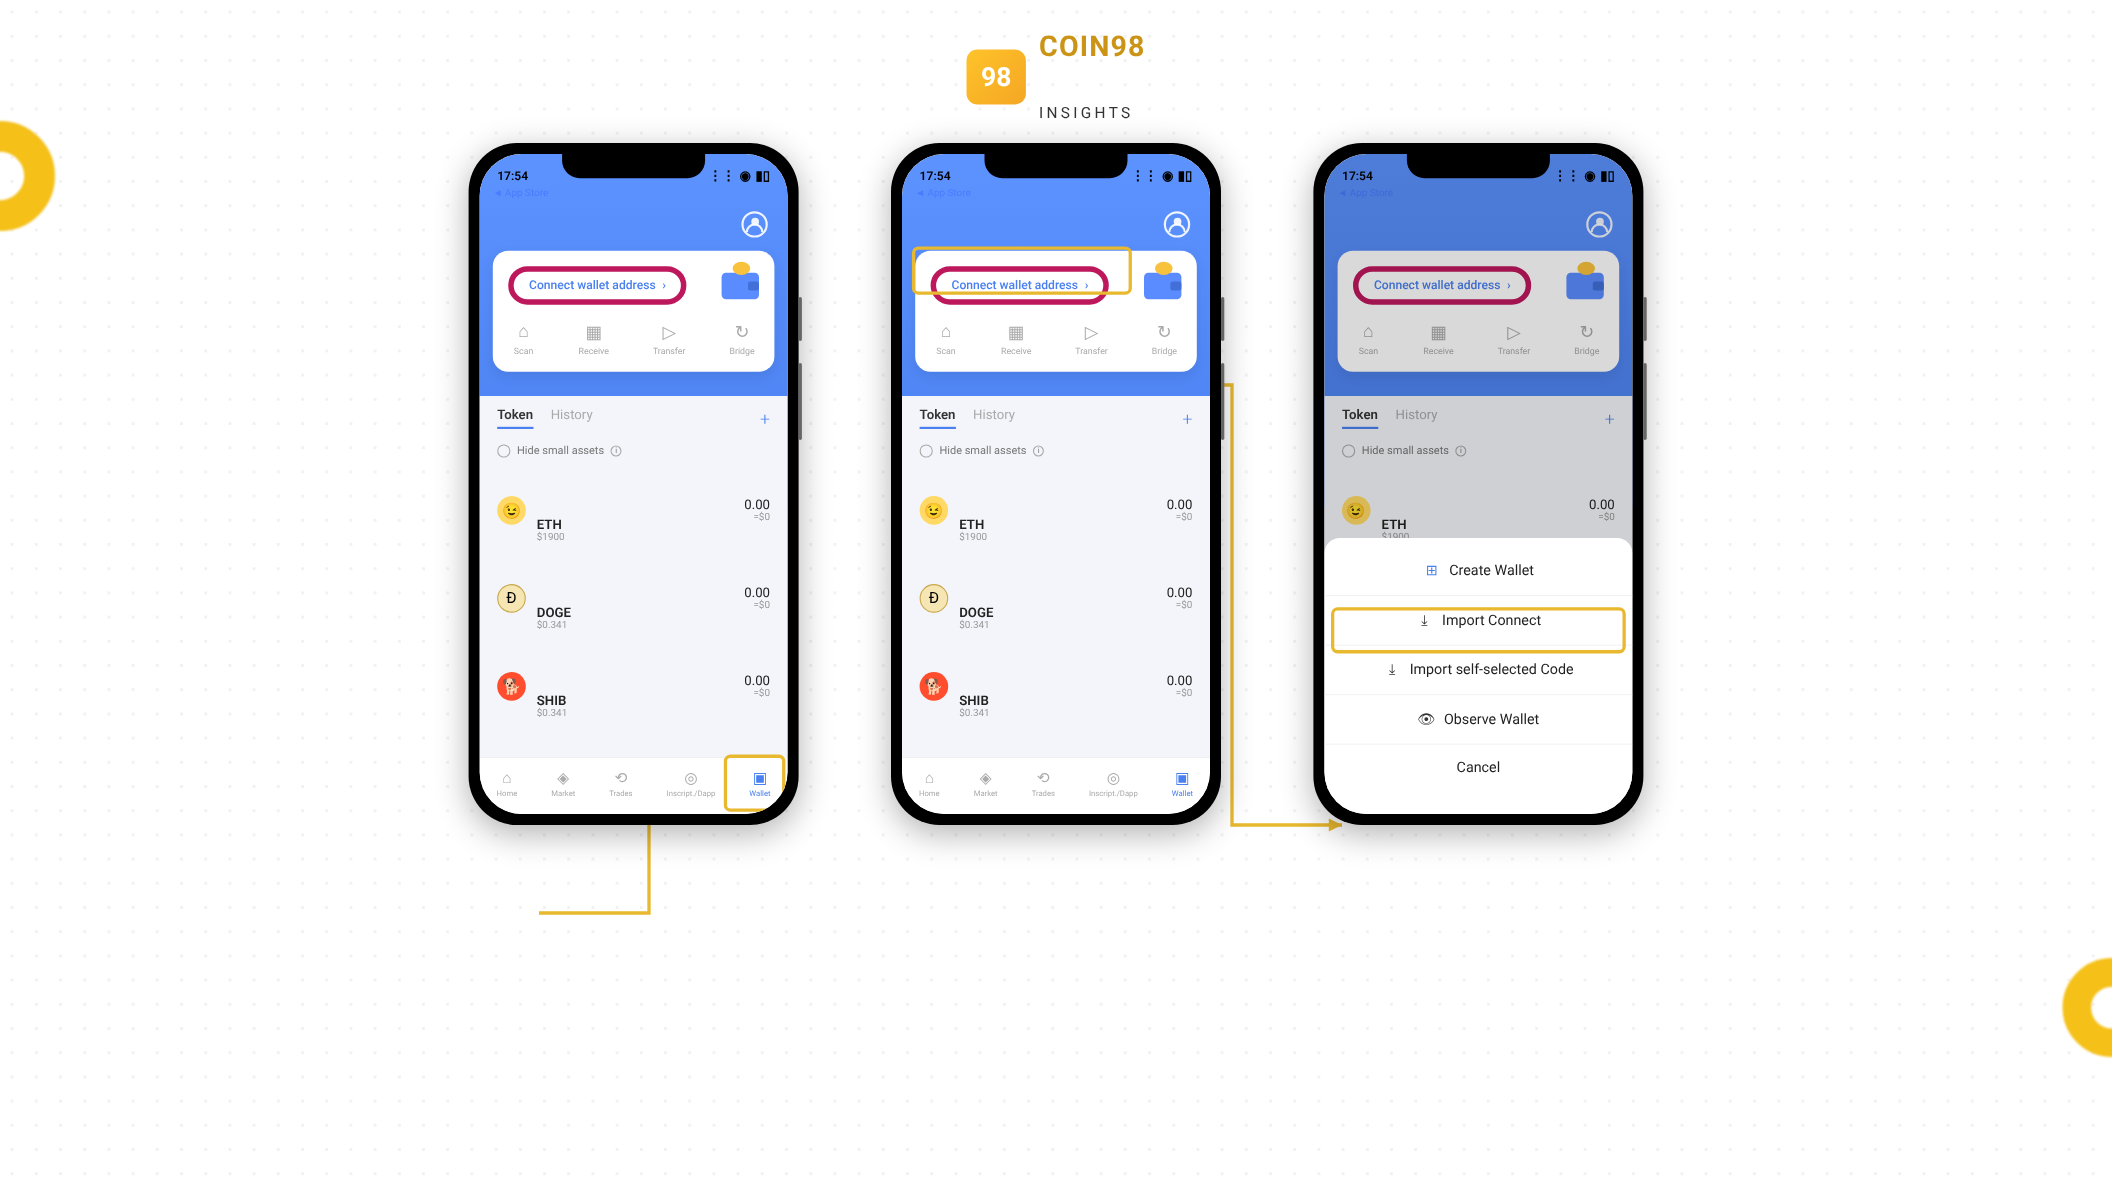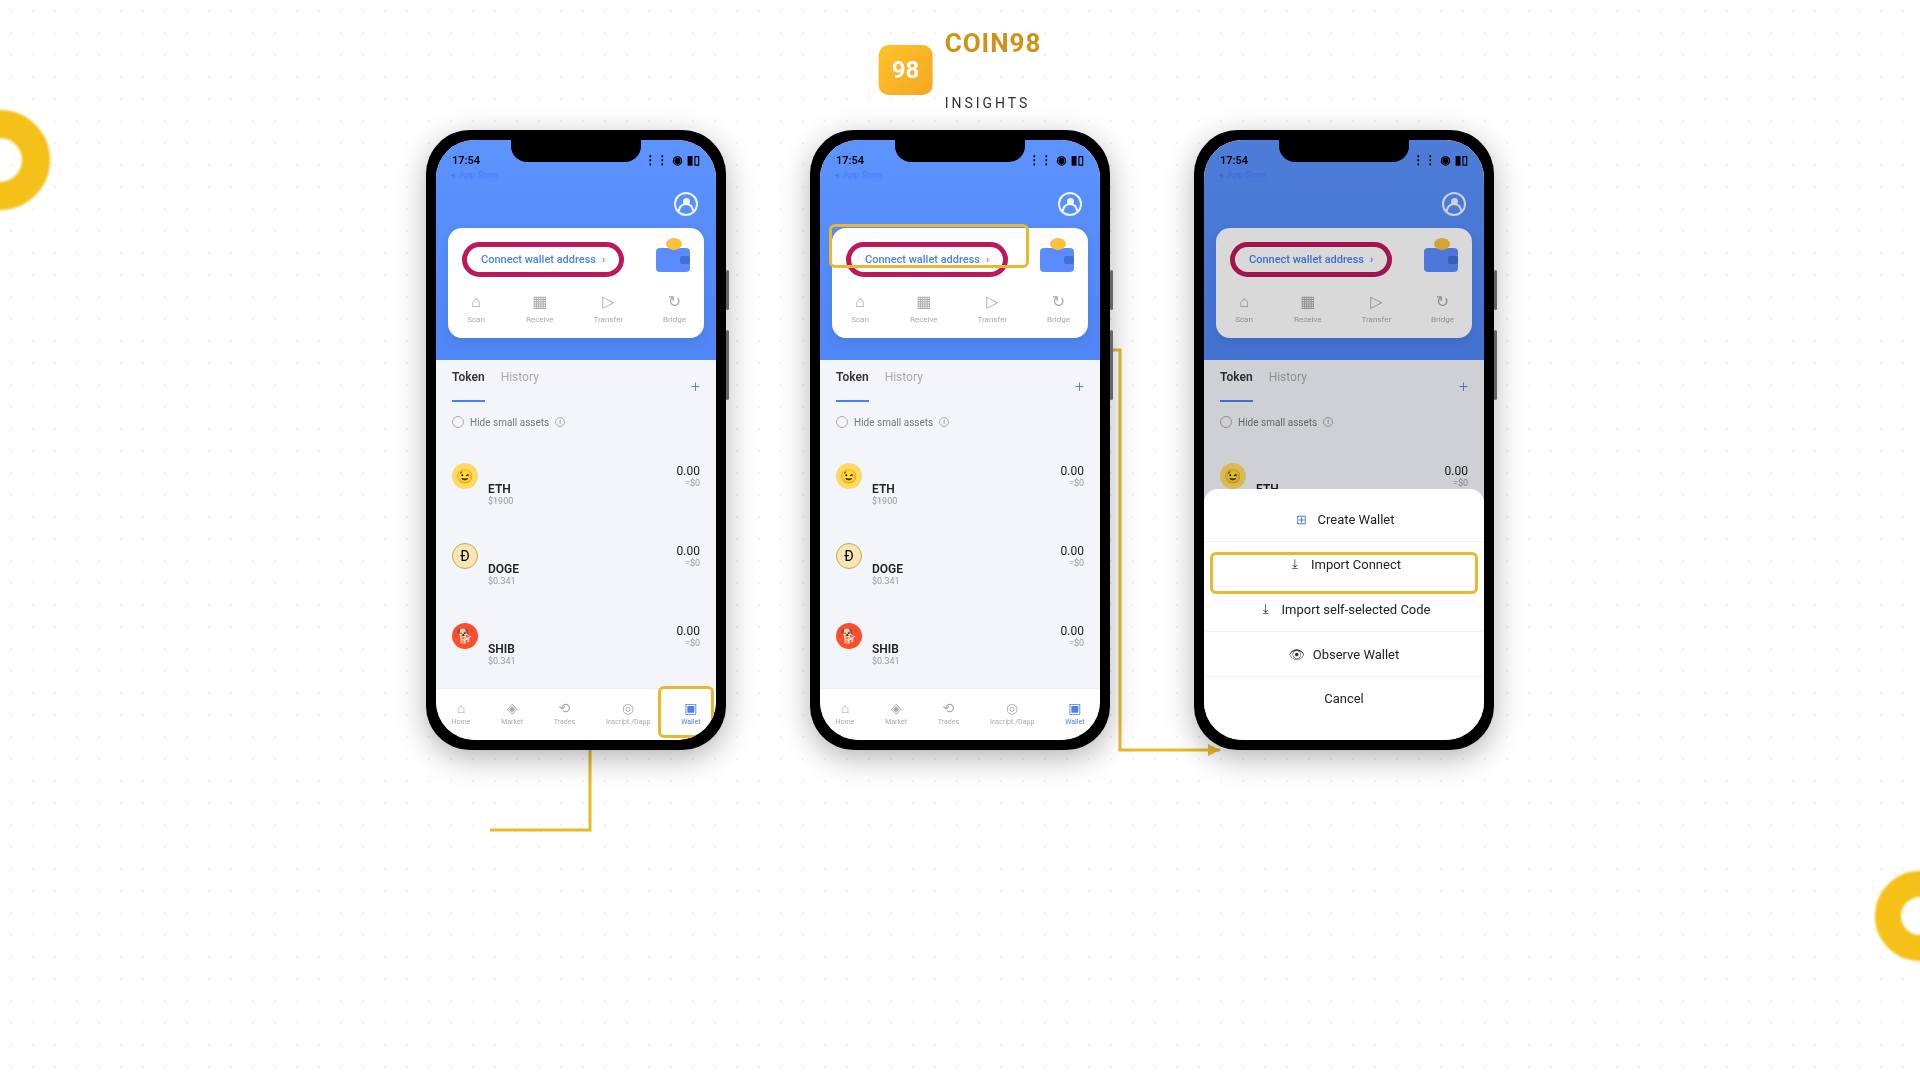--- a/index.html
+++ b/index.html
@@ -31,21 +31,21 @@
 .connect-btn { display:inline-flex; align-items:center; gap:6px; border:5px solid #be185d; color:#4a80f0; border-radius:18px; padding:6px 14px; font-size:11px; font-weight:500; }
 .wallet-illus { position:absolute; top:8px; right:10px; width:42px; height:38px; }
 .wallet-illus svg { width:100%; height:100%; }
 .actions { display:flex; justify-content:space-between; margin-top:14px; padding:0 4px; }
 .action { display:flex; flex-direction:column; align-items:center; gap:4px; color:#aaa; }
 .action-icon { width:20px; height:20px; display:flex; align-items:center; justify-content:center; font-size:16px; }
 .action-label { font-size:8px; }
 .content { position:absolute; top:220px; left:0; right:0; bottom:52px; background:#f4f5fa; padding:0 12px; }
 .tabs-row { display:flex; align-items:center; justify-content:space-between; padding:10px 4px 6px; }
 .tabs { display:flex; gap:16px; font-size:12px; }
-.tab { color:#aaa; padding-bottom:16px; }
+.tab { color:#aaa; padding-bottom:4px; }
 .tab.active { color:#333; font-weight:600; border-bottom:2px solid #4a80f0; }
 .plus-icon { color:#4a80f0; font-size:16px; font-weight:300; }
 .hide-row { display:flex; align-items:center; gap:6px; padding:8px 4px; font-size:10px; color:#777; }
 .hide-row .circle { width:12px; height:12px; border:1.5px solid #aaa; border-radius:50%; }
 .hide-row .info { width:10px; height:10px; border:1px solid #aaa; border-radius:50%; display:flex; align-items:center; justify-content:center; font-size:7px; }
 .token-row { display:flex; align-items:center; justify-content:space-between; padding:10px 4px; }
 .token-left { display:flex; align-items:center; gap:10px; }
 .token-icon { width:26px; height:26px; border-radius:50%; display:flex; align-items:center; justify-content:center; font-size:14px; }
 .token-icon.eth { background:#ffd966; }
 .token-icon.doge { background:#f5e6b3; border:1px solid #c9a84a; }

